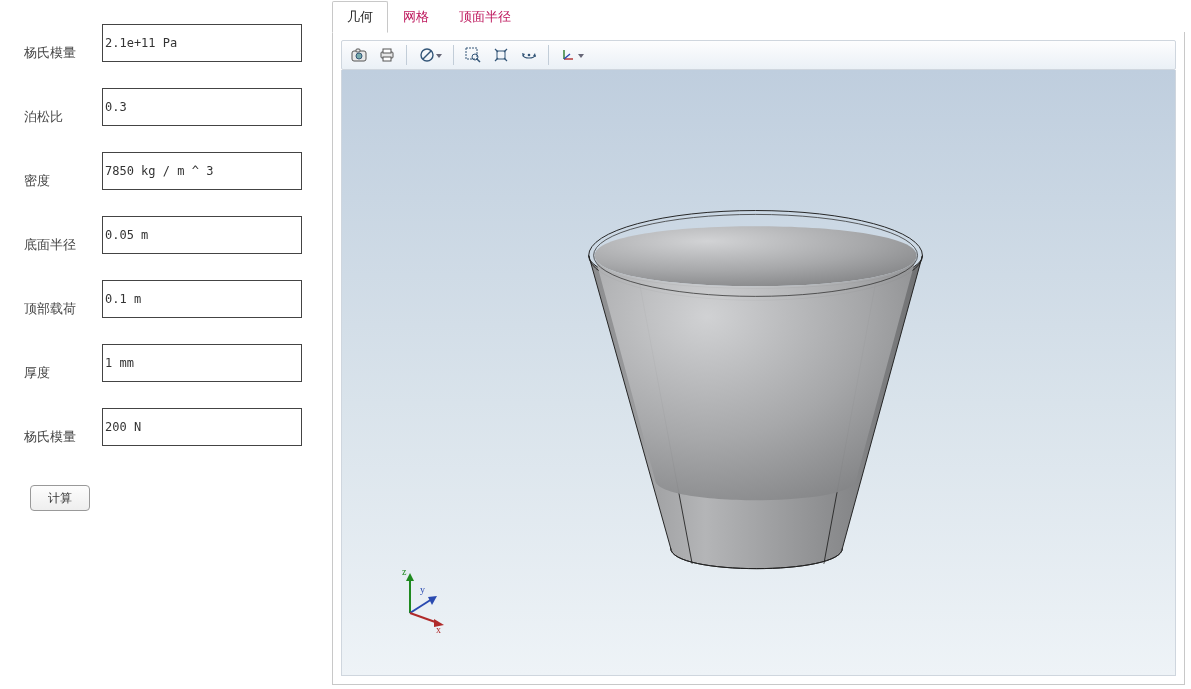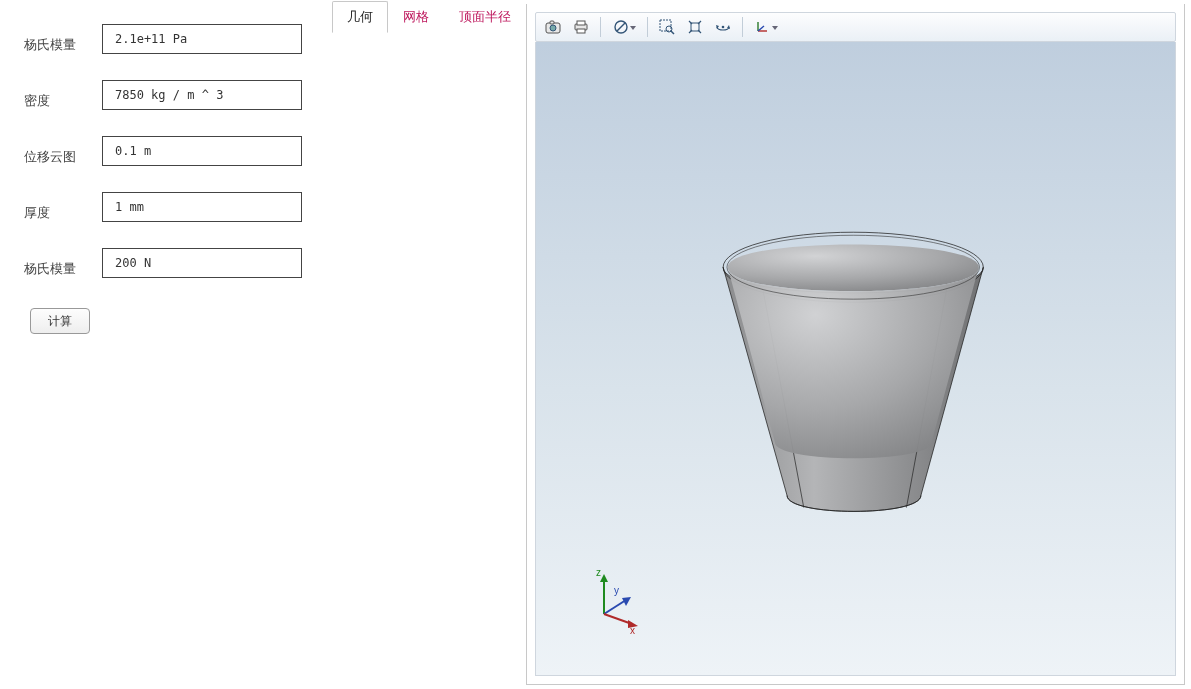--- a/index.html
+++ b/index.html
@@ -32,47 +32,48 @@
     width: 78px;
     flex: 0 0 78px;
     color: #444;
     font-size: 13px;
   }
   .form-input-wrap {
     flex: 1;
   }
   .form-input {
     width: 200px;
-    height: 30px;
+    height: 38px;
     border: 1px solid #444;
-    padding: 2px 12px;
+    padding: 2px 2px;
     font-family: Consolas, monospace;
     font-size: 12px;
     color: #333;
     background: #fff;
   }
   .compute-btn {
-    margin-top: 4px;
+    margin-top: 13px;
     margin-left: 6px;
     width: 60px;
     height: 26px;
     border: 1px solid #999;
     border-radius: 4px;
     background: linear-gradient(#fdfdfd, #eeeeee);
     font-size: 12px;
     color: #333;
     cursor: pointer;
   }
 
   
   .content-panel {
     flex: 1;
     display: flex;
-    flex-direction: row;
+    flex-direction: column;
     padding-left: 6px;
+    font-family: Liberation Serif, serif;
   }
   .tabs {
     display: flex;
     align-items: flex-end;
     height: 28px;
     position: relative;
   }
   .tab {
     padding: 6px 14px 6px 14px;
     font-size: 13px;
@@ -175,31 +176,43 @@
 
   <div class="form-panel">
 
     <div class="form-row">
       <div class="form-label">杨氏模量</div>
       <div class="form-input-wrap">
         <input class="form-input" value="2.1e+11 Pa" style="">
       </div>
     </div>
 
+    <div class="form-row">
+      <div class="form-label">泊松比</div>
+      <div class="form-input-wrap">
+        <input class="form-input" value="0.3" style="">
+      </div>
+    </div>
 
     <div class="form-row">
       <div class="form-label">密度</div>
       <div class="form-input-wrap">
         <input class="form-input" value="7850 kg / m ^ 3" style="">
       </div>
     </div>
 
-
-    <div class="form-row">
-      <div class="form-label">位移云图</div>
+    <div class="form-row">
+      <div class="form-label">底面半径</div>
+      <div class="form-input-wrap">
+        <input class="form-input" value="0.05 m" style="">
+      </div>
+    </div>
+
+    <div class="form-row">
+      <div class="form-label">顶部载荷</div>
       <div class="form-input-wrap">
         <input class="form-input" value="0.1 m" style="">
       </div>
     </div>
 
     <div class="form-row">
       <div class="form-label">厚度</div>
       <div class="form-input-wrap">
         <input class="form-input" value="1 mm" style="">
       </div>

